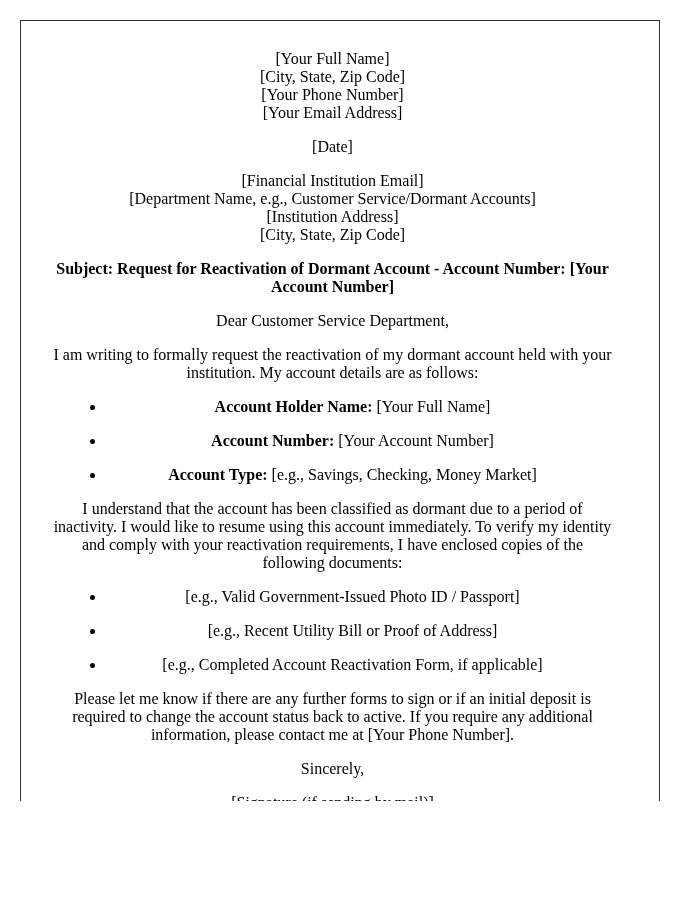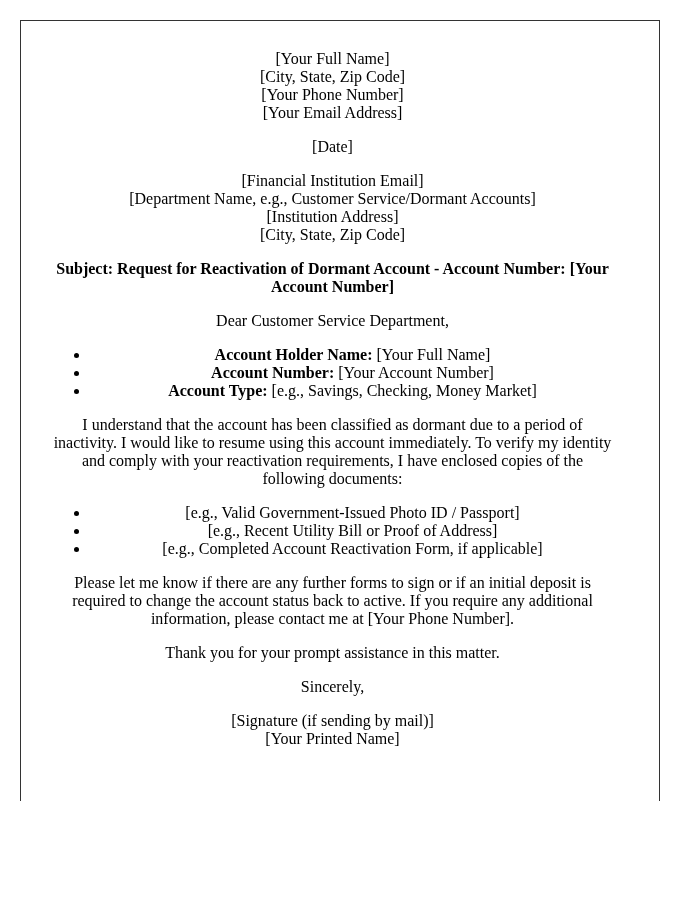--- a/index.html
+++ b/index.html
@@ -22,21 +22,21 @@
       font-size: 16px;
       line-height: 18px;
       color: #000000;
       text-align: center;
     }
     .block { margin: 0 0 16px 0; }
     .line { display: block; white-space: nowrap; }
     p { margin: 0 0 16px 0; }
     .subject { font-weight: bold; }
     ul { margin: 0 0 16px 0; padding-left: 40px; }
-    li { margin: 0; font-family: Liberation Serif, serif; }
+    li { margin: 16px; font-family: Liberation Serif, serif; }
     b { font-weight: bold; }
   </style>
 </head>
 <body>
 
 <div class="page">
   <div class="content">
 
     <div class="block">
       <span class="line">[Your Full Name]</span>
@@ -51,38 +51,38 @@
       <span class="line">[Financial Institution Email]</span>
       <span class="line">[Department Name, e.g., Customer Service/Dormant Accounts]</span>
       <span class="line">[Institution Address]</span>
       <span class="line">[City, State, Zip Code]</span>
     </div>
 
     <p class="subject">Subject: Request for Reactivation of Dormant Account - Account Number: [Your Account Number]</p>
 
     <p>Dear Customer Service Department,</p>
 
+    <p>I am writing to formally request the reactivation of my dormant account held with your institution. My account details are as follows:</p>
 
     <ul>
       <li><b>Account Holder Name:</b><span> [Your Full Name]</span></li>
       <li><b>Account Number:</b><span> [Your Account Number]</span></li>
       <li><b>Account Type:</b><span> [e.g., Savings, Checking, Money Market]</span></li>
     </ul>
 
     <p>I understand that the account has been classified as dormant due to a period of inactivity. I would like to resume using this account immediately. To verify my identity and comply with your reactivation requirements, I have enclosed copies of the following documents:</p>
 
     <ul>
       <li>[e.g., Valid Government-Issued Photo ID / Passport]</li>
       <li>[e.g., Recent Utility Bill or Proof of Address]</li>
       <li>[e.g., Completed Account Reactivation Form, if applicable]</li>
     </ul>
 
     <p>Please let me know if there are any further forms to sign or if an initial deposit is required to change the account status back to active. If you require any additional information, please contact me at [Your Phone Number].</p>
 
-    <p>Thank you for your prompt assistance in this matter.</p>
 
     <p>Sincerely,</p>
 
     <div class="block">
       <span class="line">[Signature (if sending by mail)]</span>
       <span class="line">[Your Printed Name]</span>
     </div>
 
   </div>
 </div>

